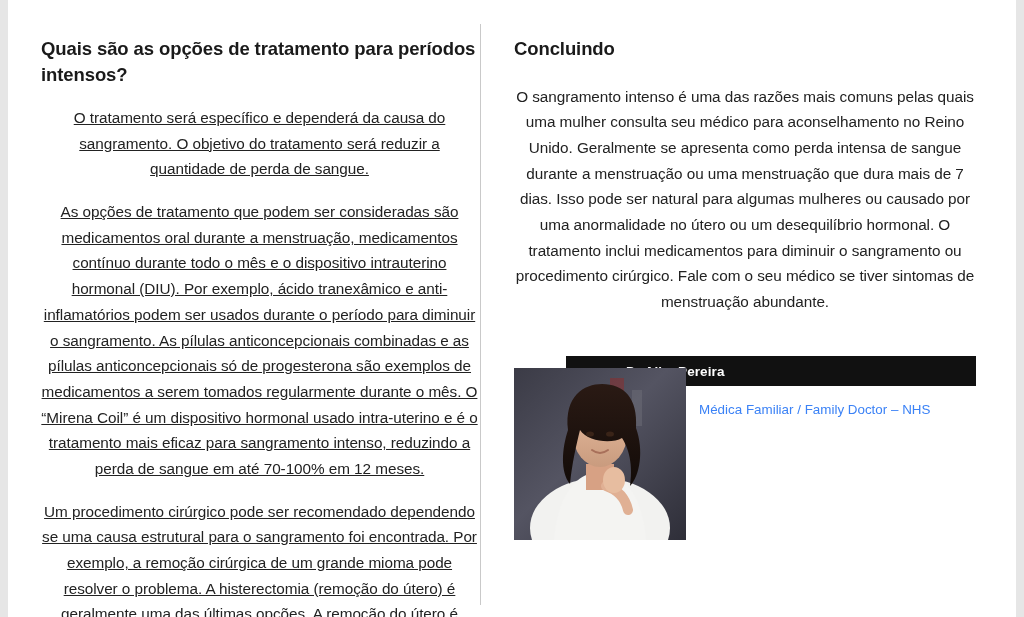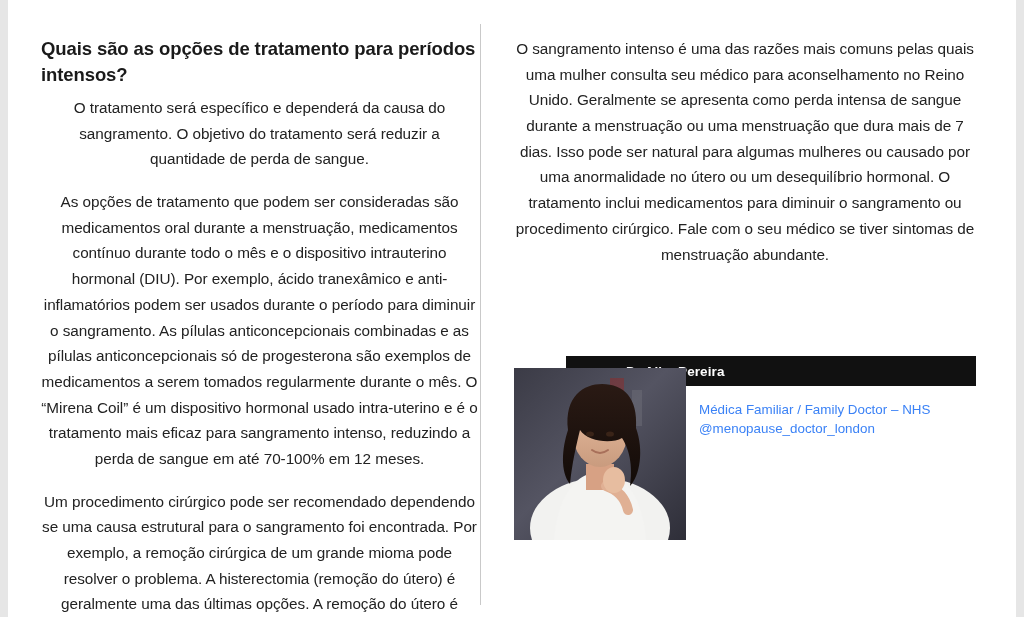--- a/index.html
+++ b/index.html
@@ -54,35 +54,35 @@
     width: 500px;
     padding: 36px 30px 0 33px;
     position: relative;
   }
 
   h2.heading {
     font-size: 18.5px;
     font-weight: bold;
     color: #1a1a1a;
     line-height: 1.38;
-    margin: 0 0 8px 0;
+    margin: 0 0 18px 0;
     letter-spacing: -0.1px;
   }
   .col-right h2.heading { margin-bottom: 22px; }
 
   p.body {
     font-size: 15.3px;
     line-height: 1.68;
     color: #222222;
     margin: 0 0 17px 0;
     text-align: center;
     letter-spacing: -0.05px;
     font-weight: 400;
   }
-  .col-left p.body { width: 437px; }
+  .col-left p.body { width: 437px; text-decoration: underline; }
   .col-right p.body { width: 462px; }
 
   
   .author-card {
     position: absolute;
     left: 33px;
     top: 330px;
     width: 462px;
     height: 220px;
   }
@@ -134,20 +134,21 @@
     <div class="col-left">
       <h2 class="heading">Quais são as opções de tratamento para períodos intensos?</h2>
       <p class="body">O tratamento será específico e dependerá da causa do sangramento. O objetivo do tratamento será reduzir a quantidade de perda de sangue.</p>
       <p class="body">As opções de tratamento que podem ser consideradas são medicamentos oral durante a menstruação, medicamentos  contínuo durante todo o mês e o dispositivo intrauterino hormonal (DIU). Por exemplo, ácido tranexâmico e anti-inflamatórios podem ser usados durante o período para diminuir o sangramento. As pílulas anticoncepcionais combinadas e as pílulas anticoncepcionais só de progesterona são exemplos de medicamentos a serem tomados regularmente durante o mês. O “Mirena Coil” é um dispositivo hormonal usado intra-uterino e é o tratamento mais eficaz para sangramento intenso, reduzindo a perda de sangue em até 70-100% em 12 meses.</p>
       <p class="body">Um procedimento cirúrgico pode ser recomendado dependendo se uma causa estrutural para o sangramento foi encontrada. Por exemplo, a remoção cirúrgica de um grande mioma pode resolver o problema. A histerectomia (remoção do útero) é geralmente uma das últimas opções. A remoção do útero é 100% eficaz em parar o sangramento excessivo, no entanto, este é um grande procedimento cirúrgico grande aonde os riscos e benefícios devem ser ponderados.</p>
     </div>
 
     <div class="divider"></div>
 
     <div class="col-right">
+      <h2 class="heading">Concluindo</h2>
       <p class="body">O sangramento intenso é uma das razões mais comuns pelas quais uma mulher consulta seu médico para aconselhamento no Reino Unido. Geralmente se apresenta como perda intensa de sangue durante a menstruação ou uma menstruação que dura mais de 7 dias. Isso pode ser natural para algumas mulheres ou causado por uma anormalidade no útero ou um desequilíbrio hormonal. O tratamento inclui medicamentos para diminuir o sangramento ou procedimento cirúrgico. Fale com o seu médico se tiver sintomas de menstruação abundante.</p>
 
       <div class="author-card">
         <div class="author-bar">
           <span class="author-name">Dr Alba Pereira</span>
         </div>
 
         <div class="author-photo">
           <svg class="photo-svg" viewBox="0 0 172 172">
             <defs>
@@ -176,19 +177,18 @@
             <ellipse cx="76" cy="66" rx="4" ry="2.6" fill="#3a2418"></ellipse>
             <ellipse cx="96" cy="66" rx="4" ry="2.6" fill="#3a2418"></ellipse>
             <path d="M78 82 q8 6 16 0" stroke="#a8705a" stroke-width="2" fill="none" stroke-linecap="round"></path>
             <path d="M92 118 q18 6 22 24" stroke="#e0b094" stroke-width="10" fill="none" stroke-linecap="round"></path>
             <ellipse cx="100" cy="112" rx="11" ry="13" fill="#e7bda0"></ellipse>
           </svg>
         </div>
 
         <div class="author-meta">
           <div>Médica Familiar / Family Doctor – NHS</div>
-          <div>@menopause_doctor_london</div>
         </div>
       </div>
     </div>
 
   </div>
 </div>
 
 </body></html>

